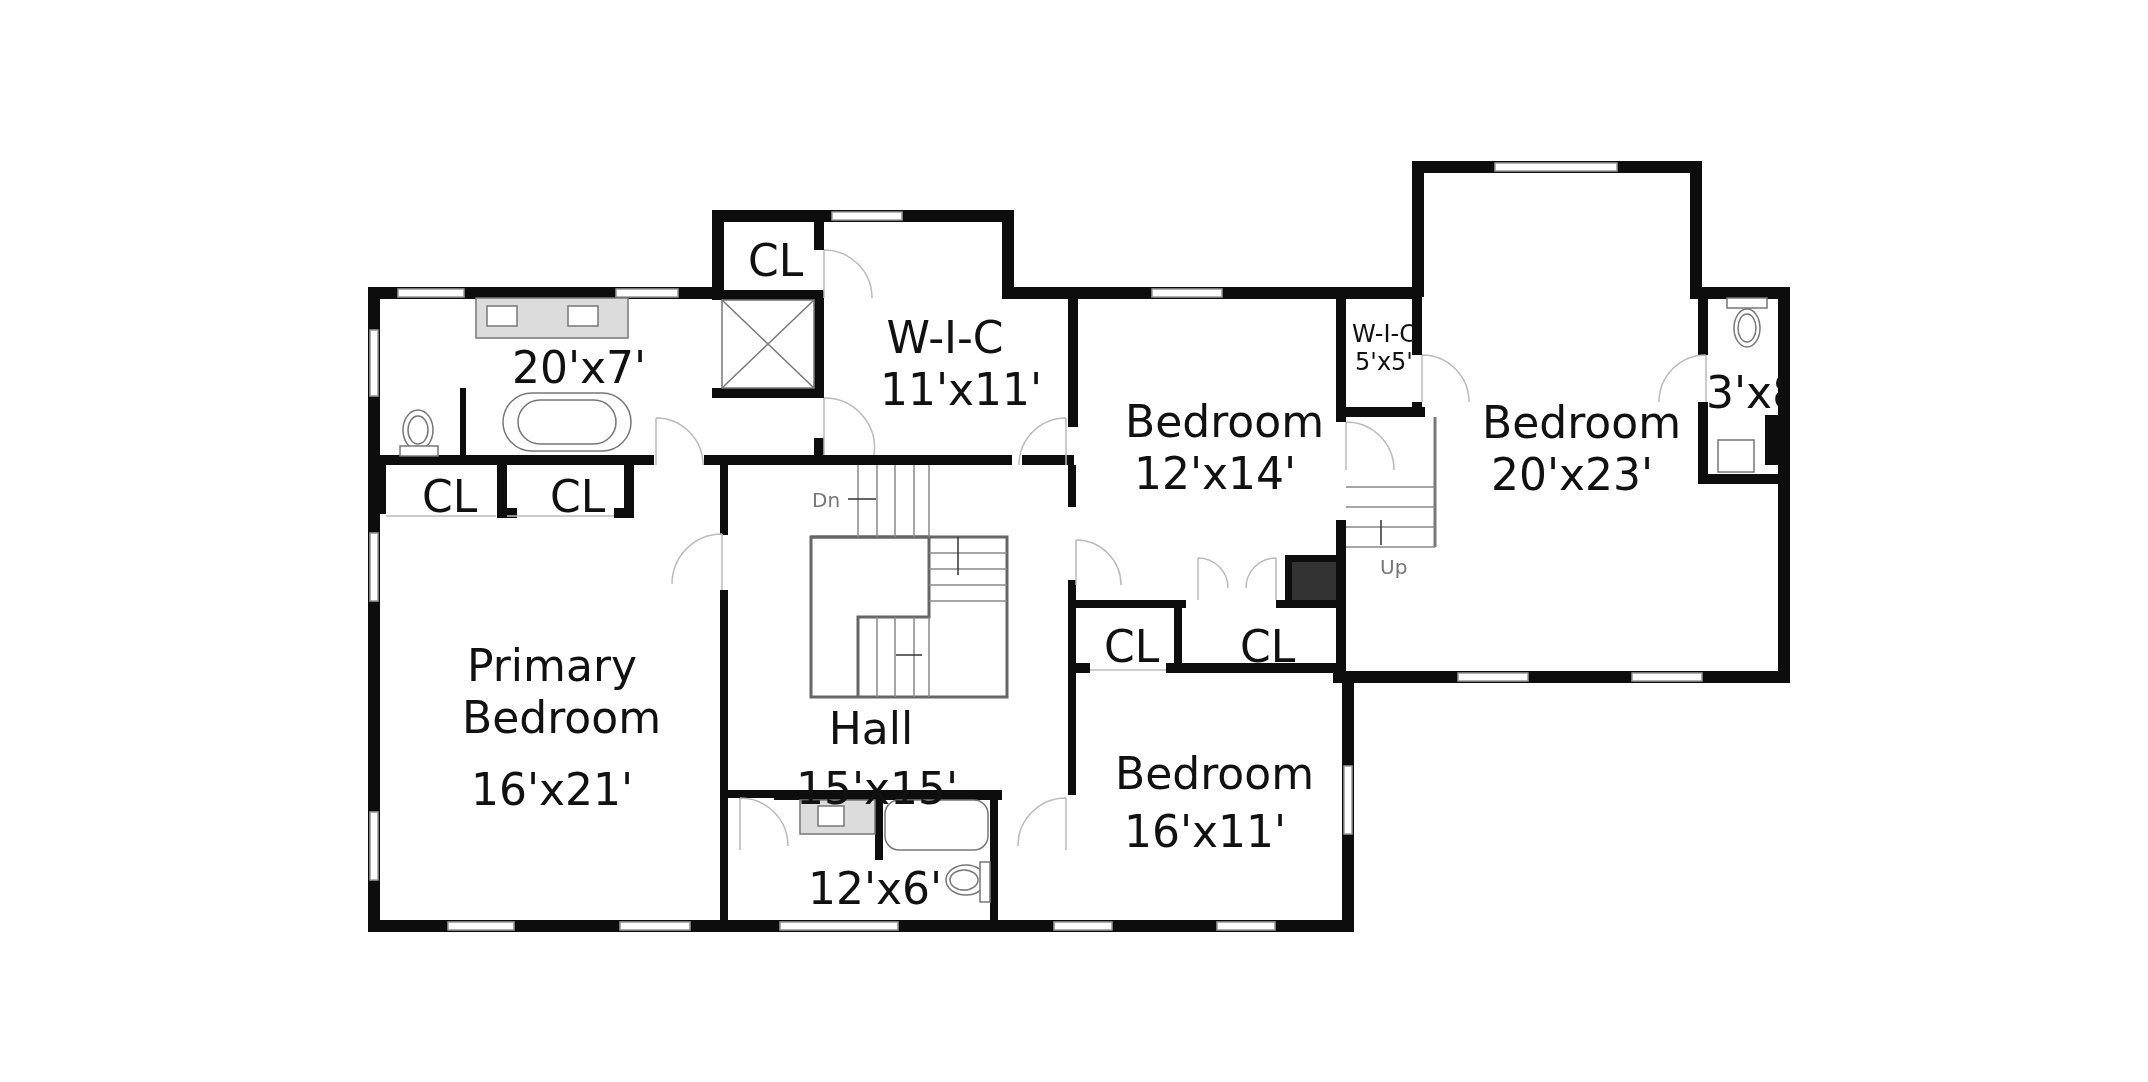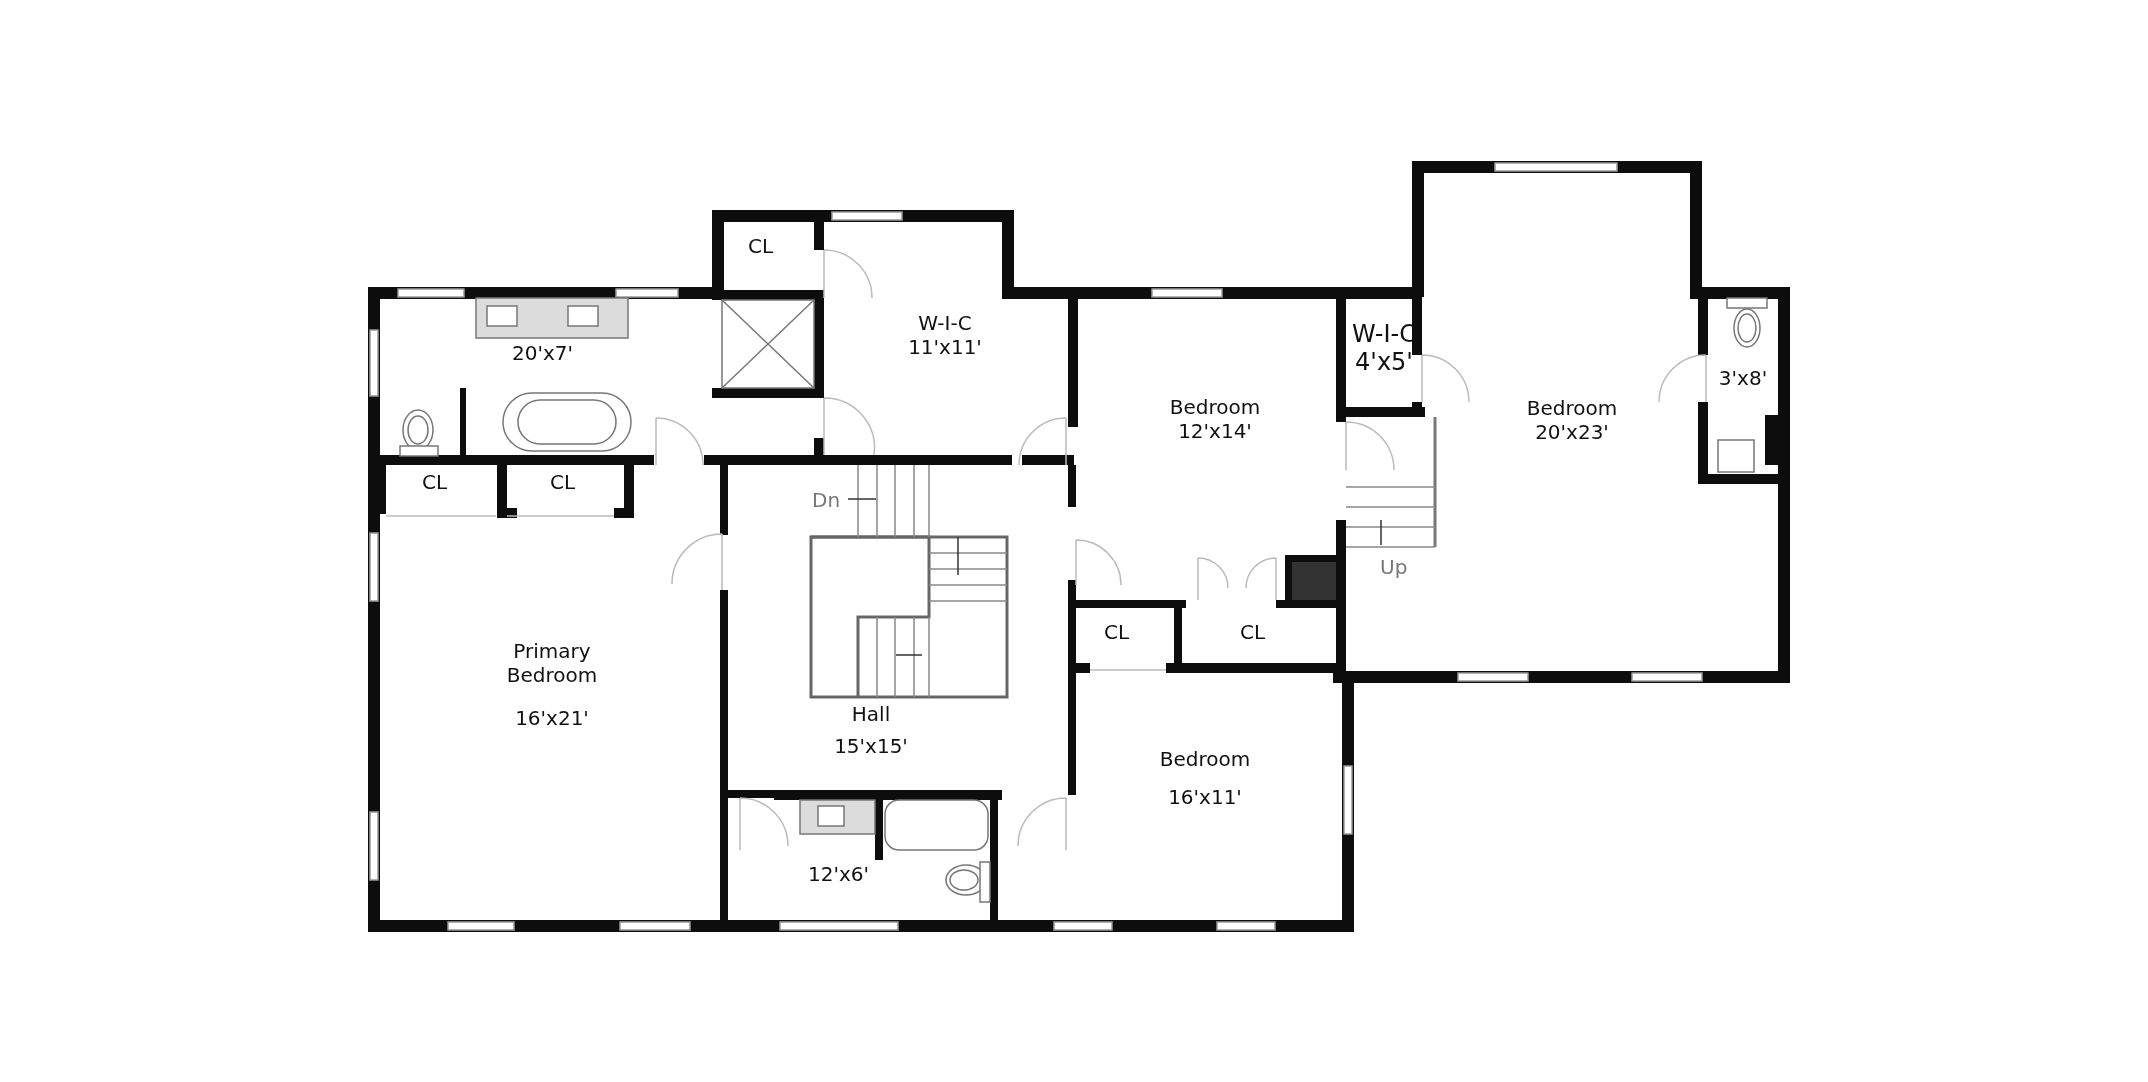--- a/index.html
+++ b/index.html
@@ -2,21 +2,21 @@
 <html><head>
 <meta charset="utf-8">
 <style>
   html, body { margin: 0; padding: 0; background: #ffffff; }
   body { width: 2148px; height: 1082px; position: relative; overflow: hidden;
          font-family: "Liberation Sans", "DejaVu Sans", sans-serif; }
   #plan { position: absolute; left: 0; top: 0; width: 2148px; height: 1082px; }
   .lbl { position: absolute; color: #111; text-align: center; white-space: nowrap;
          font-family: "DejaVu Sans", "Liberation Sans", sans-serif; line-height: 1.18; }
   .lbl .l { display: block; }
-  .big { font-size: 20px; }
+  .big { font-size: 44px; }
   .sm  { font-size: 24px; }
   .stair-lbl { position: absolute; color: #777; font-size: 20px;
                font-family: "DejaVu Sans", "Liberation Sans", sans-serif; }
 </style>
 </head>
 <body>
 
 <svg id="plan" viewBox="0 0 2148 1082" xmlns="http://www.w3.org/2000/svg">
   <g fill="#0d0d0d">
 
@@ -209,21 +209,21 @@
 
 <div class="lbl big" style="left:748px; top:235px;">CL</div>
 
 <div class="lbl big" style="left:1125px; top:396px; width:180px;">
   <span class="l">Bedroom</span>
   <span class="l">12'x14'</span>
 </div>
 
 <div class="lbl sm" style="left:1352px; top:320px; width:64px; overflow:hidden;">
   <span class="l">W-I-C</span>
-  <span class="l">4'x5'</span>
+  <span class="l">5'x5'</span>
 </div>
 
 <div class="lbl big" style="left:1482px; top:397px; width:180px;">
   <span class="l">Bedroom</span>
   <span class="l">20'x23'</span>
 </div>
 
 <div class="lbl big" style="left:1706px; top:367px; width:74px; overflow:hidden;">3'x8'</div>
 
 <div class="lbl big" style="left:422px; top:471px;">CL</div>
@@ -240,17 +240,17 @@
   <span class="l" style="margin-top:8px;">15'x15'</span>
 </div>
 
 <div class="lbl big" style="left:808px; top:863px;">12'x6'</div>
 
 <div class="lbl big" style="left:1104px; top:621px;">CL</div>
 <div class="lbl big" style="left:1240px; top:621px;">CL</div>
 
 <div class="lbl big" style="left:1115px; top:748px; width:180px;">
   <span class="l">Bedroom</span>
-  <span class="l" style="margin-top:14px;text-align:center;">16'x11'</span>
+  <span class="l" style="margin-top:6px;text-align:center;">16'x11'</span>
 </div>
 
 <div class="stair-lbl" style="left:812px; top:488px;">Dn</div>
 <div class="stair-lbl" style="left:1380px; top:555px;">Up</div>
 
 </body></html>

